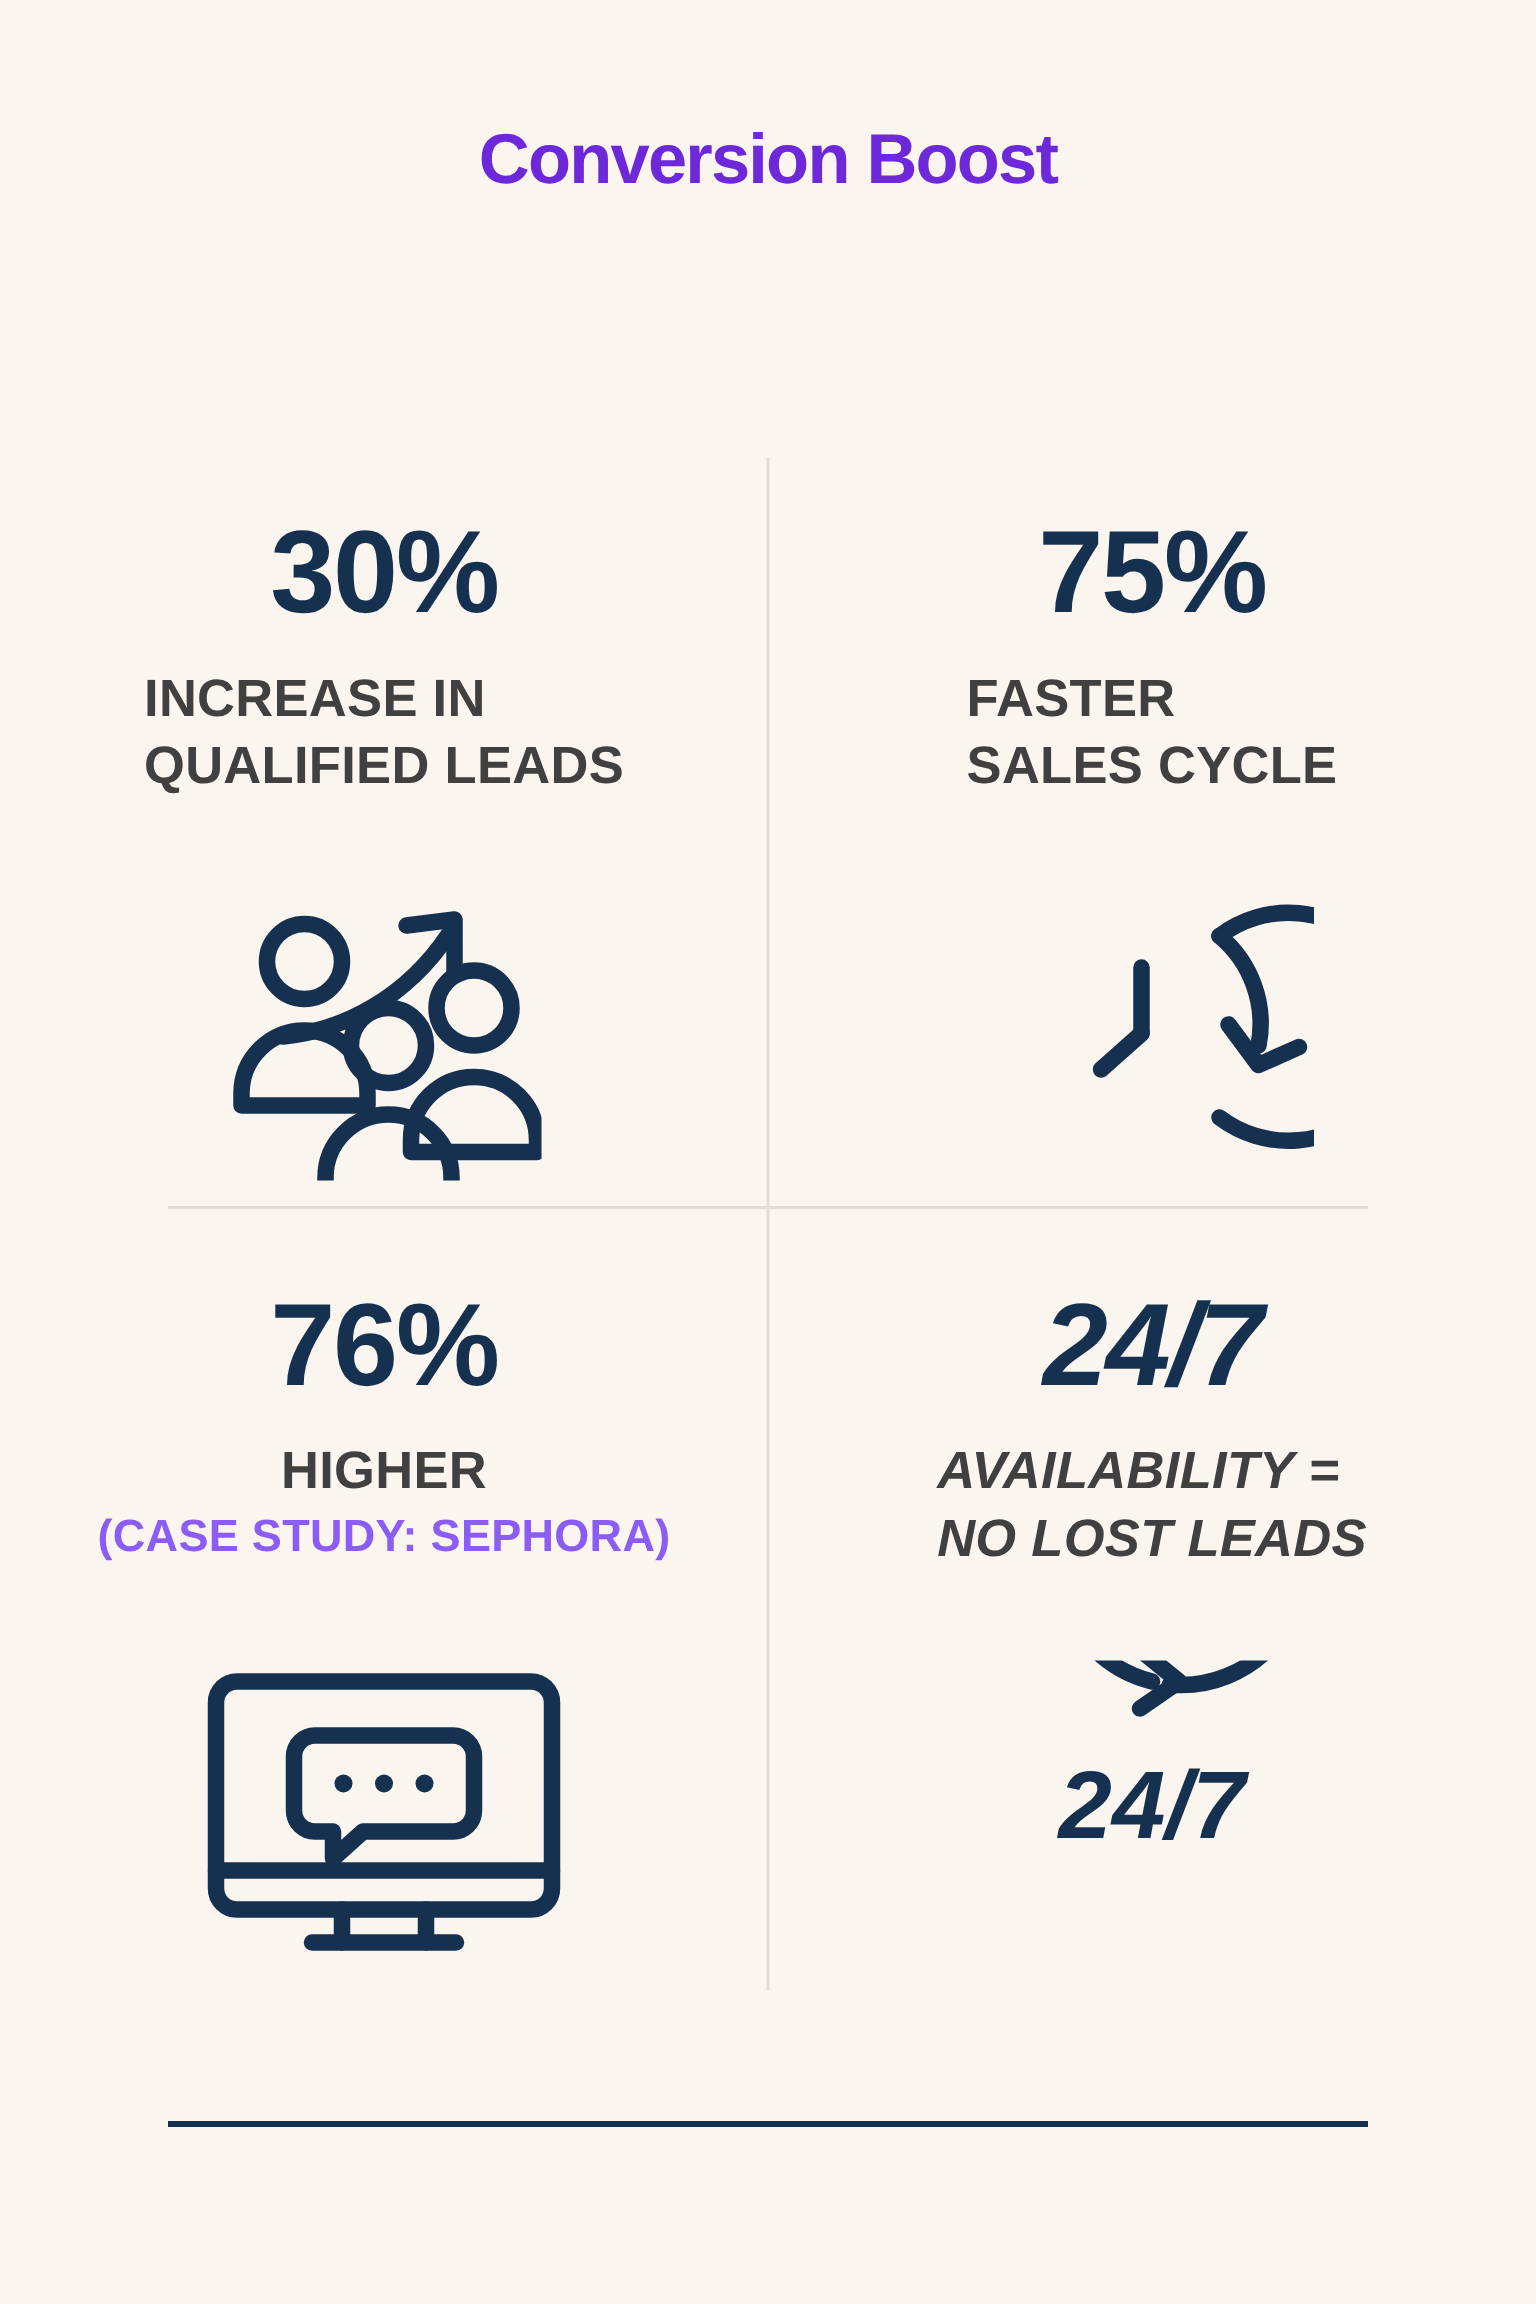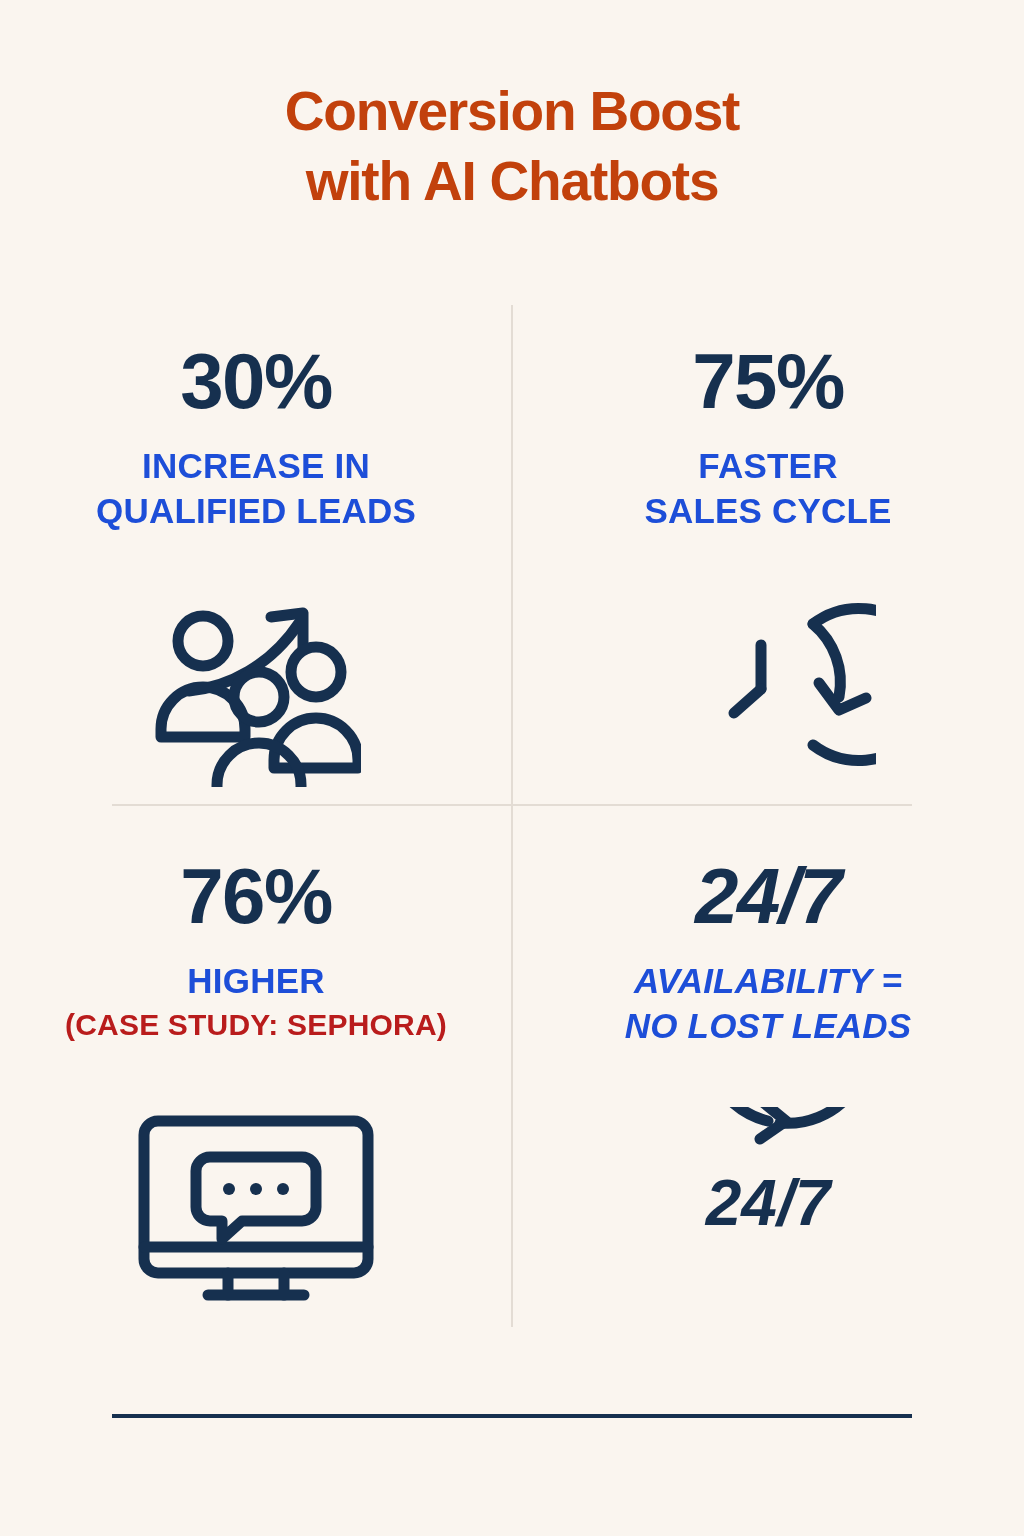--- a/index.html
+++ b/index.html
@@ -19,25 +19,25 @@
 
   
   .title-block {
     position:absolute;
     left:0; top:76px;
     width:1024px;
     text-align:center;
   }
   .title-line {
     display:block;
-    font-size:55px;
+    font-size:47px;
     font-weight:bold;
     line-height:1.28;
     letter-spacing:-1.2px;
-    color:#c2410c;
+    color:#6d28d9;
     white-space:nowrap;
   }
 
   
   .grid {
     position:absolute;
     left:0; top:300px;
     width:888px;
     height:1030px;
   }
@@ -76,32 +76,32 @@
     color:#16304f;
     margin-top:42px;
   }
 
   .stat-label {
     margin-top:24px;
     font-size:35px;
     font-weight:bold;
     line-height:1.28;
     letter-spacing:0.2px;
-    text-align:center;
-    color:#1d4ed8;
+    text-align:left;
+    color:#404040;
     text-transform:uppercase;
   }
 
   .stat-note {
     margin-top:4px;
     font-size:30px;
     font-weight:bold;
     letter-spacing:0.2px;
     text-align:center;
-    color:#b91c1c;
+    color:#8b5cf6;
     text-transform:uppercase;
   }
 
   .icon-wrap {
     margin-top:auto;
     margin-bottom:28px;
     display:flex;
     align-items:center;
     justify-content:center;
   }
@@ -115,21 +115,20 @@
     left:112px; top:1414px;
     width:800px; height:4px;
     background:#16304f;
   }
 </style>
 </head>
 <body>
 
 <div class="title-block">
   <span class="title-line">Conversion Boost</span>
-  <span class="title-line">with AI Chatbots</span>
 </div>
 
 <div class="grid">
 
   <div class="v-divider"></div>
   <div class="h-divider"></div>
 
   <div class="cell cell-tl">
     <div class="stat-value">30%</div>
     <div class="stat-label">

